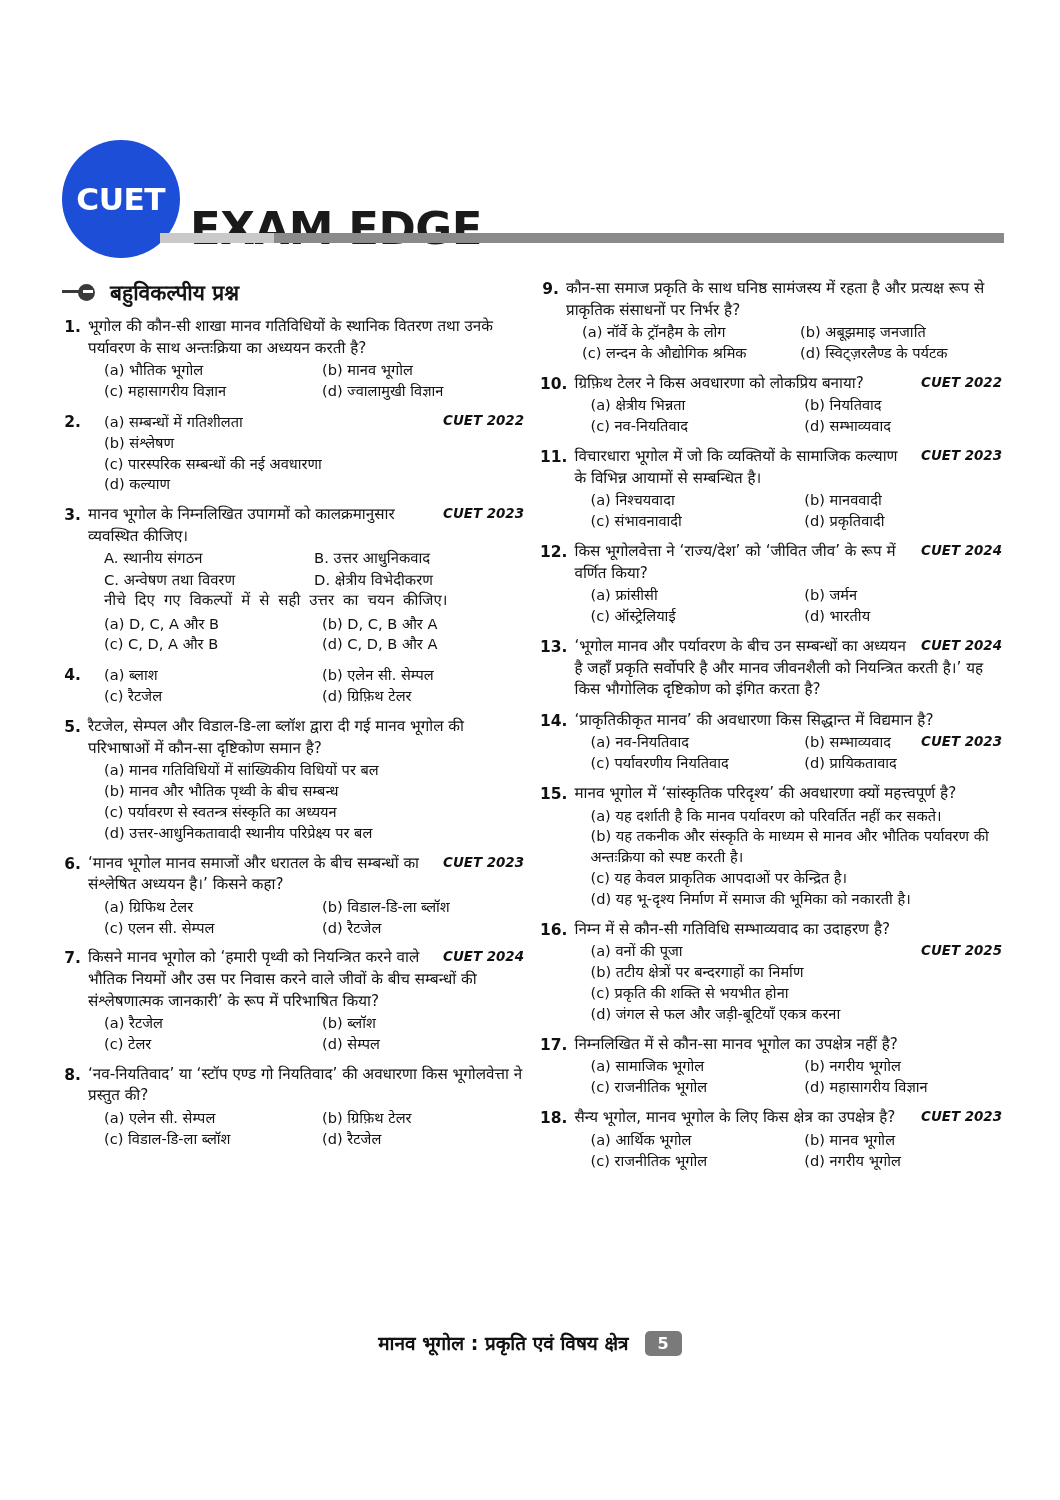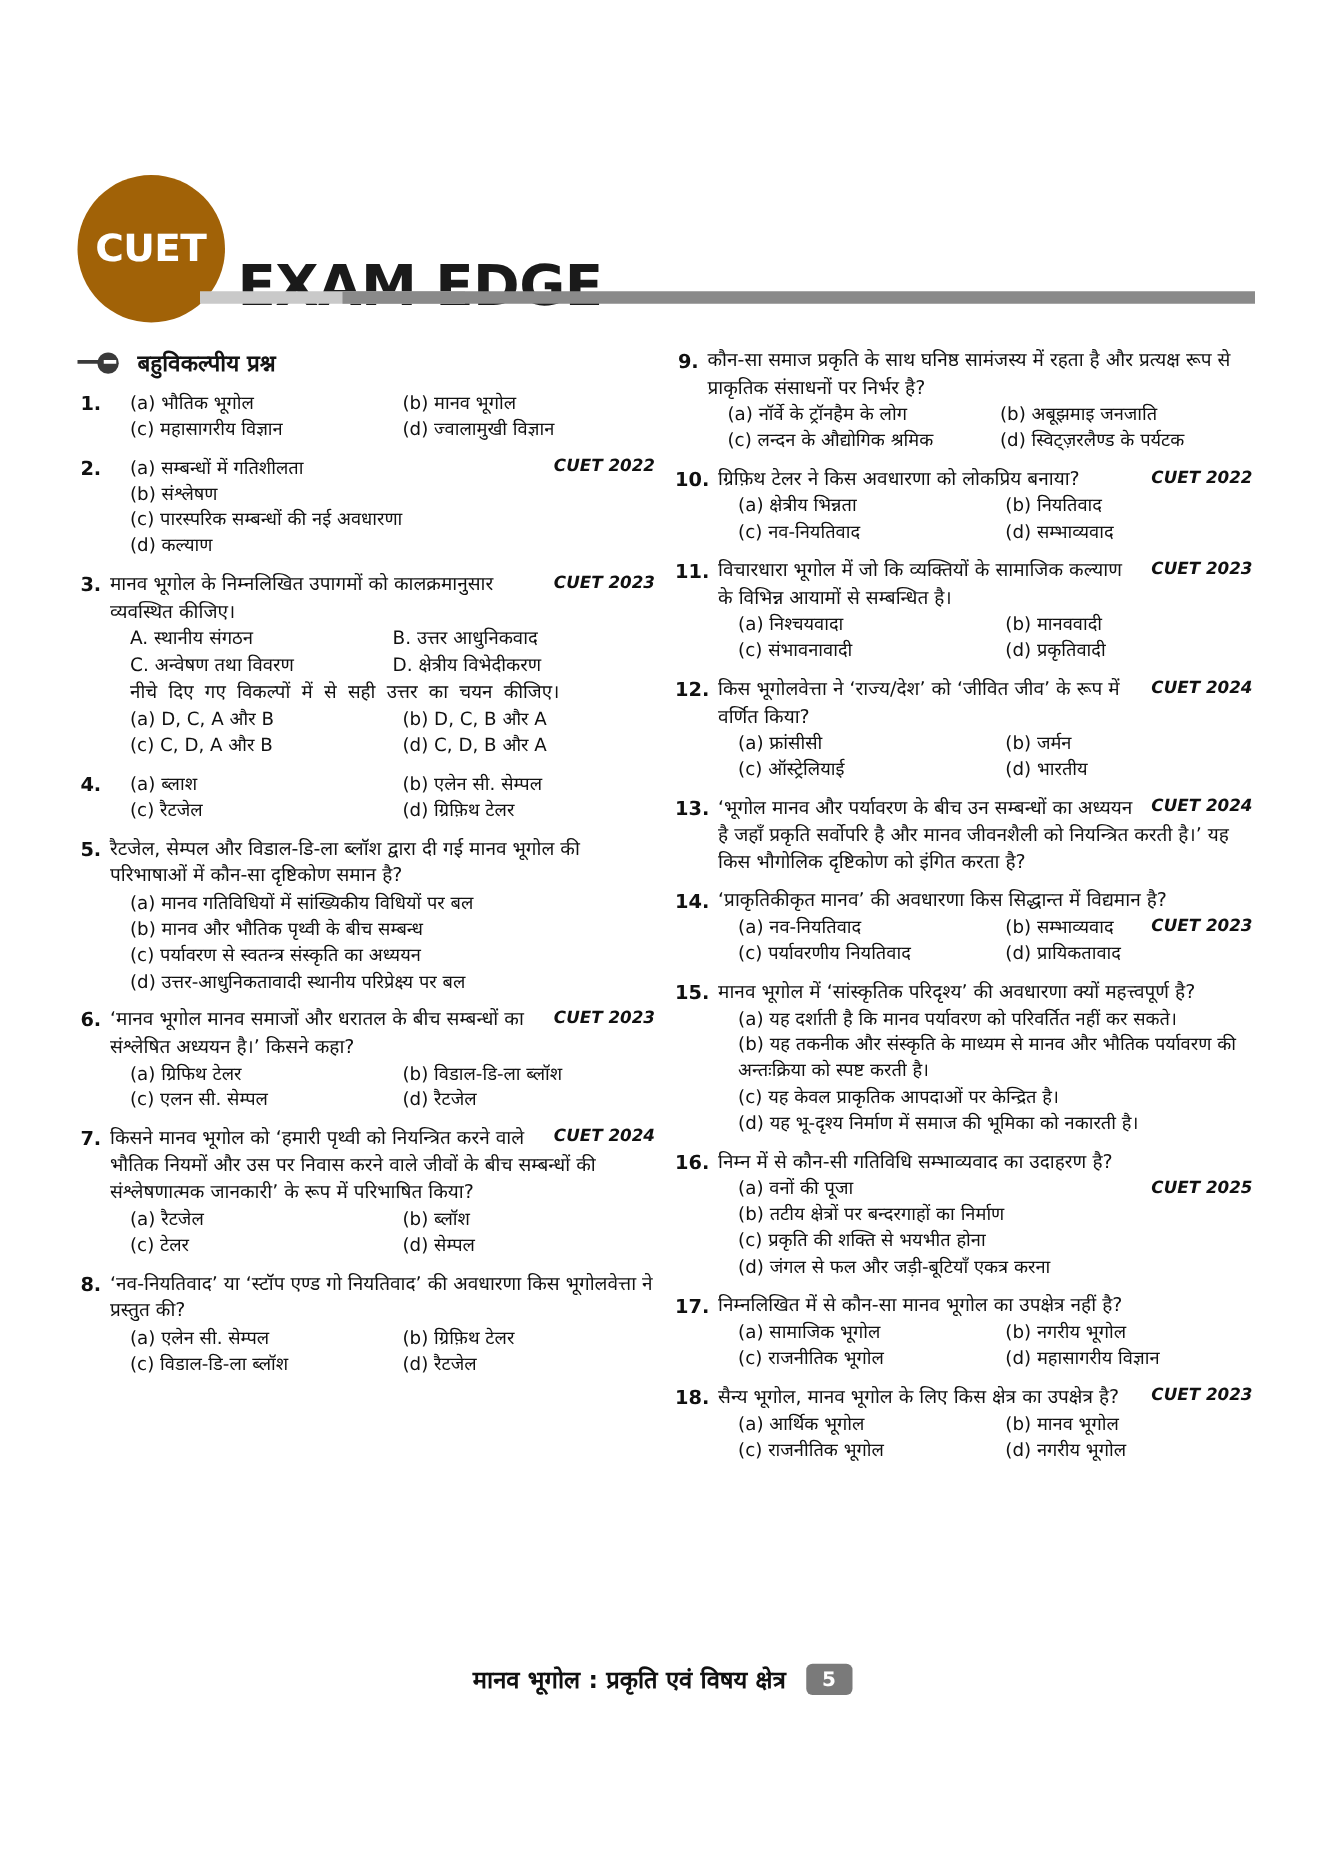--- a/index.html
+++ b/index.html
@@ -24,21 +24,21 @@
   .masthead {
     position:absolute;
     left:62px; top:140px;
     width:940px; height:120px;
   }
   .cuet-badge {
     position:absolute;
     left:0; top:0;
     width:118px; height:118px;
     border-radius:50%;
-    background:#a16207;
+    background:#1d4ed8;
     display:flex;
     align-items:center;
     justify-content:center;
   }
   .cuet-badge-text {
     color:#ffffff;
     font-size:30px;
     font-weight:bold;
     letter-spacing:-0.5px;
     font-family:"DejaVu Sans","Liberation Sans",sans-serif;
@@ -102,21 +102,21 @@
     border-radius:50%;
     background:#3a3a3a;
   }
   .bullet-arrow .notch {
     position:absolute;
     left:21px; top:8px;
     width:10px; height:3px;
     background:#ffffff;
   }
   .section-title {
-    font-size:18px;
+    font-size:21px;
     font-weight:bold;
     color:#141414;
     font-family:"DejaVu Sans","Liberation Sans",sans-serif;
     letter-spacing:0px;
   }
 
   
   .q {
     display:flex;
     margin-bottom:9px;
@@ -242,20 +242,21 @@
           <span class="disc"></span>
           <span class="notch"></span>
       </span>
       <span class="section-title">बहुविकल्पीय प्रश्न</span>
     </div>
 
     <div id="left-questions">
         <div class="q">
           <div class="q-num">1.</div>
           <div class="q-body">
+            <div class="q-text"><span>भूगोल की कौन-सी शाखा मानव गतिविधियों के स्थानिक वितरण तथा उनके पर्यावरण के साथ अन्तःक्रिया का अध्ययन करती है?</span></div>
             <div class="opts two-col">
               <div class="opt"><span>(a) भौतिक भूगोल</span></div>
               <div class="opt"><span>(b) मानव भूगोल</span></div>
               <div class="opt"><span>(c) महासागरीय विज्ञान</span></div>
               <div class="opt"><span>(d) ज्वालामुखी विज्ञान</span></div>
             </div>
           </div>
         </div>
         <div class="q">
           <div class="q-num">2.</div>

